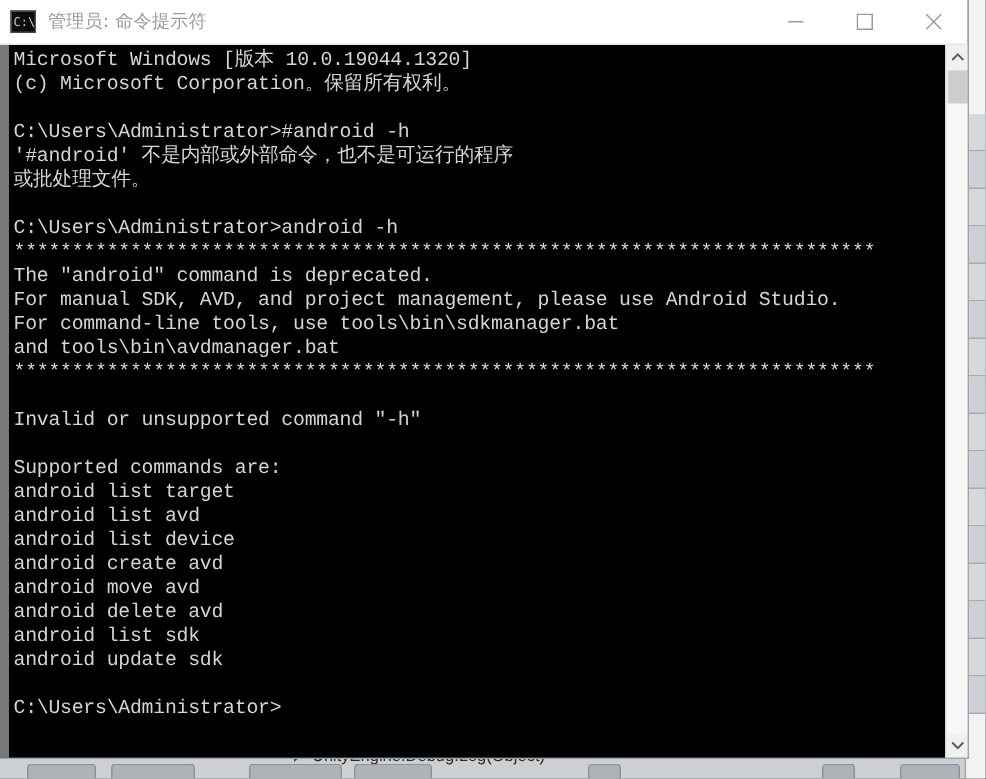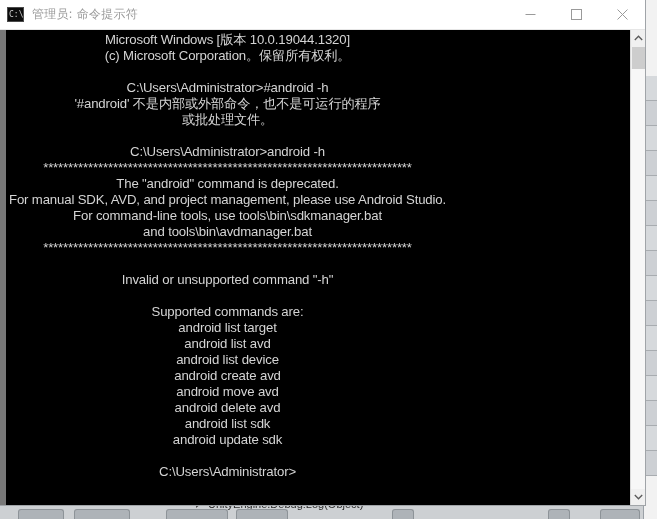--- a/index.html
+++ b/index.html
@@ -101,21 +101,20 @@
 
   
   #cmd-window {
     position: absolute;
     left: 0;
     top: 0;
     width: 645px;
     height: 505px;
     background: #0c4a6e;
     box-shadow: 0 0 0 1px #a0a4a8;
-    text-align: center;
   }
 
   .titlebar {
     position: absolute;
     left: 0;
     top: 0;
     width: 645px;
     height: 30px;
     background: #ffffff;
     border-bottom: 1px solid #e6e6e6;
@@ -183,21 +182,21 @@
     width: 624px;
     height: 475px;
     background: #000000;
     overflow: hidden;
   }
   .console-text {
     position: absolute;
     left: 3px;
     top: 2px;
     margin: 0;
-    font-family: Liberation Sans, sans-serif;
+    font-family: Liberation Mono, monospace;
     font-size: 13.2px;
     line-height: 16px;
     color: #d4d4d4;
     white-space: pre;
     letter-spacing: -0.15px;
   }
 
   
   .scrollbar {
     position: absolute;

